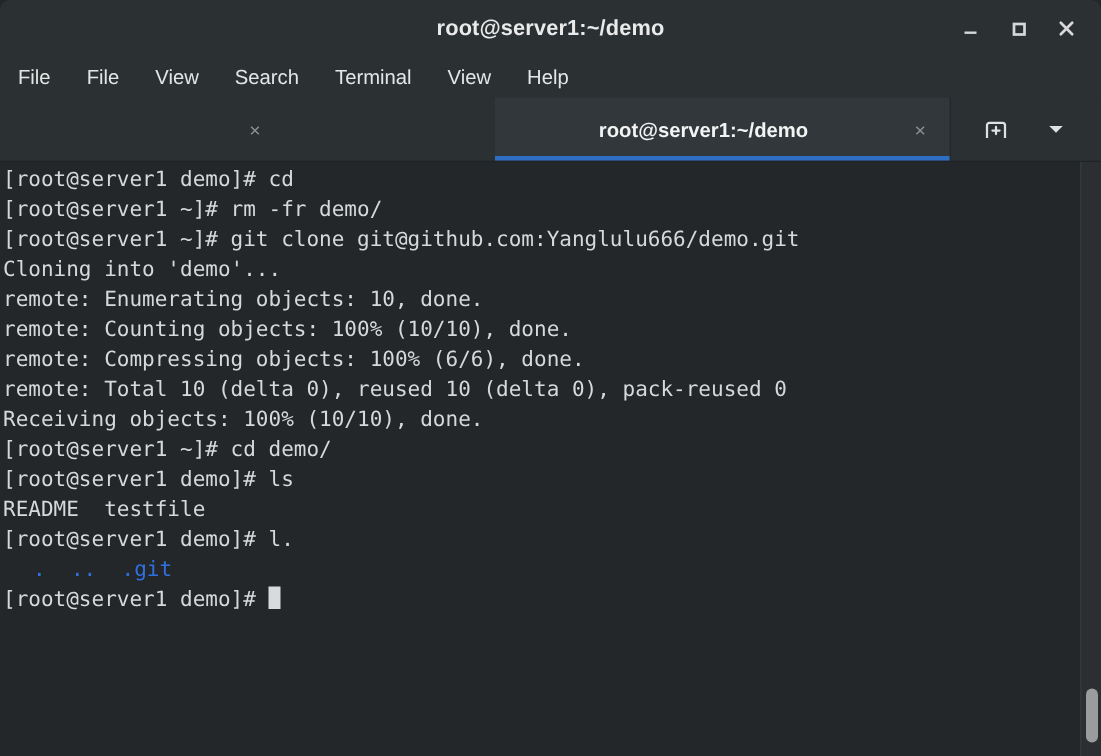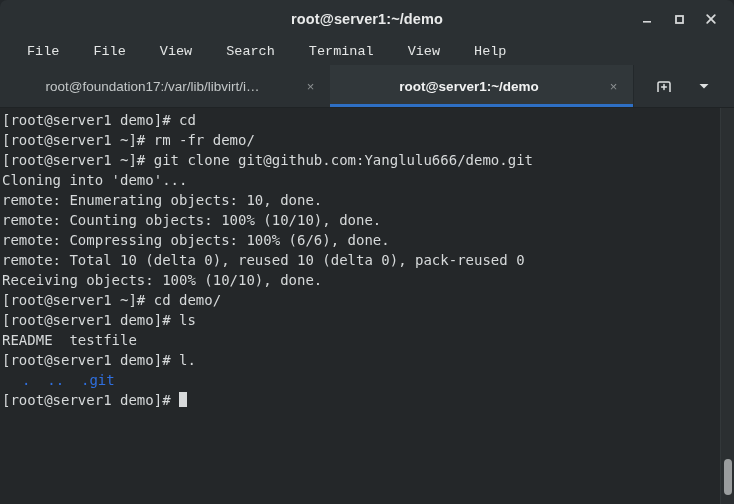--- a/index.html
+++ b/index.html
@@ -53,23 +53,22 @@
     border-radius: 4px;
   }
   .winbtn svg { display: block; }
 
   
   .menubar {
     height: 27px;
     background: #2b3033;
     display: flex;
     align-items: center;
-    padding-left: 18px;
-    gap: 16px;
-    font-family: Liberation Mono, monospace;
+    padding-left: 3px;
+    gap: 6px;
   }
   .menu-item {
     font-size: 13.5px;
     color: #e4e6e6;
     padding: 3px 9px;
     border-radius: 3px;
     white-space: nowrap;
   }
 
   
@@ -231,21 +230,20 @@
     <div class="menu-item">File</div>
     <div class="menu-item">View</div>
     <div class="menu-item">Search</div>
     <div class="menu-item">Terminal</div>
     <div class="menu-item">View</div>
     <div class="menu-item">Help</div>
   </div>
 
   <div class="tabbar">
     <div class="tab inactive">
-      <span class="tab-label">root@foundation17:/var/lib/libvirt/i…</span>
       <span class="tab-close">×</span>
     </div>
     <div class="tab active">
       <span class="tab-label">root@server1:~/demo</span>
       <span class="tab-close">×</span>
     </div>
     <div class="tabbar-actions">
       <div class="tab-icon-btn">
         <svg width="18" height="18" viewBox="0 0 18 18" aria-hidden="true">
           <path d="M3 15 V6.5 a1.6 1.6 0 0 1 1.6 -1.6 H13.4 A1.6 1.6 0 0 1 15 6.5 V15" fill="none" stroke="currentColor" stroke-width="1.5"></path>

